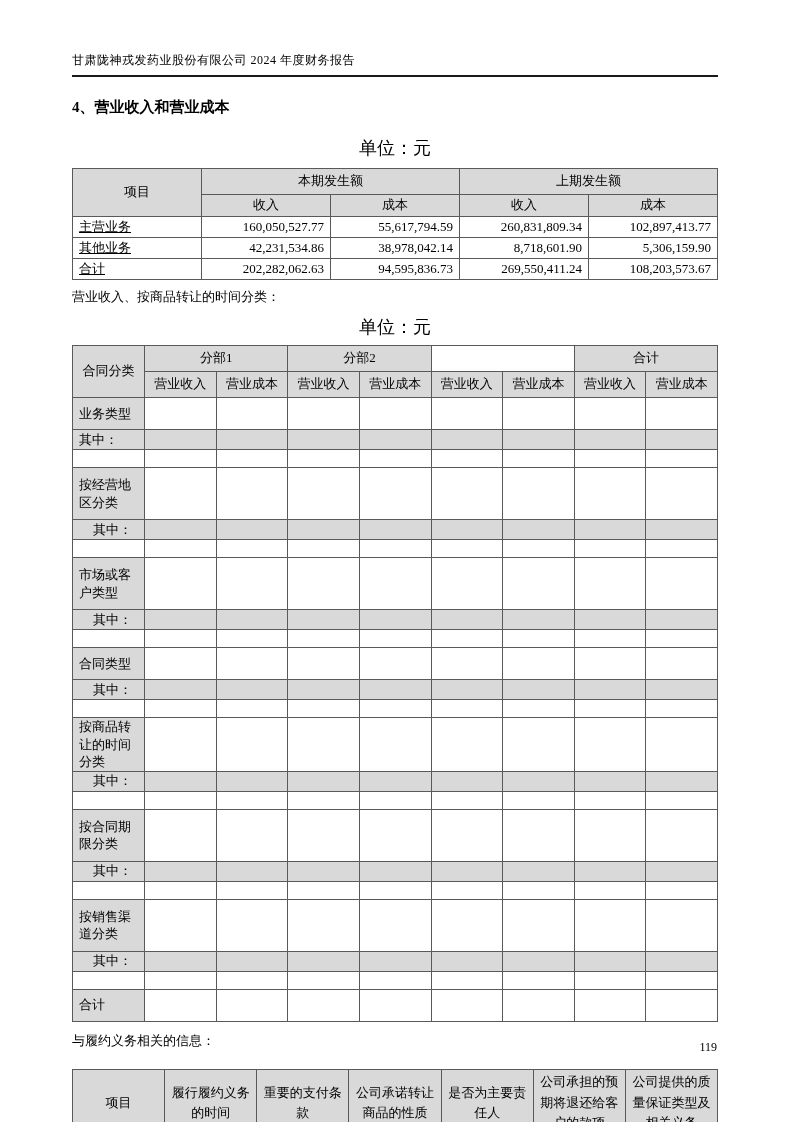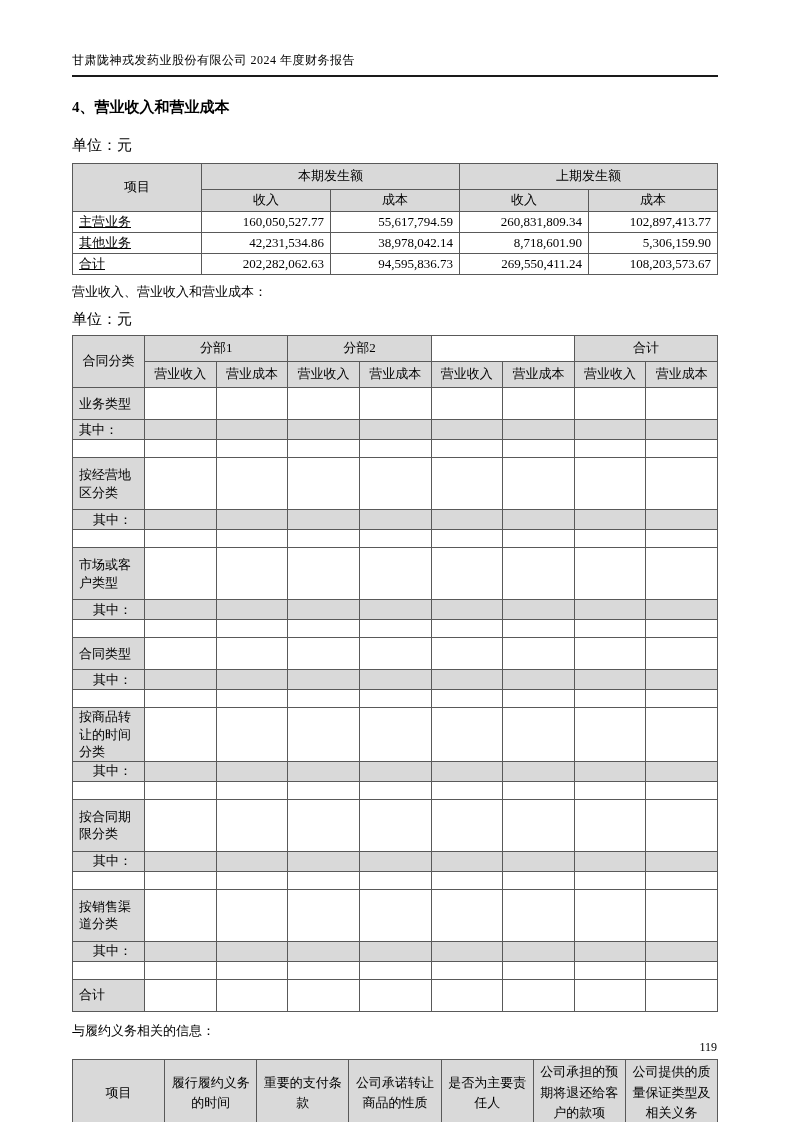--- a/index.html
+++ b/index.html
@@ -8,21 +8,21 @@
     font-family:"Liberation Serif","DejaVu Serif",serif; color:#000;
     overflow:hidden;
   }
   .content { padding:0 75px 0 72px; }
 
   .doc-header { margin-top:52px; text-align:left; font-size:12px; letter-spacing:0.5px; }
   .header-rule { margin-top:6px; border-bottom:2px solid #1a1a1a; height:0; }
 
   .section-title { margin-top:21px; font-size:15px; font-weight:bold; }
 
-  .unit-line { text-align:left; font-size:15px; }
+  .unit-line { text-align:center; font-size:18px; }
   .unit-1 { margin-top:19px; }
   .unit-2 { margin-top:9px; }
 
   .note { font-size:13px; }
   .note-breakdown { margin-top:8px; }
   .note-obligation { margin-top:10px; }
   .note-other { margin-top:8px; }
 
   table { border-collapse:collapse; table-layout:fixed; width:100%; }
   th, td {
@@ -109,21 +109,21 @@
       <tr class="d">
         <td class="lbl">合计</td>
         <td class="num">202,282,062.63</td>
         <td class="num">94,595,836.73</td>
         <td class="num">269,550,411.24</td>
         <td class="num">108,203,573.67</td>
       </tr>
     </tbody>
       </table>
 
-    <div class="note note-breakdown">营业收入、营业收入和营业成本：</div>
+    <div class="note note-breakdown">营业收入、按商品转让的时间分类：</div>
     <div class="unit-line unit-2">单位：元</div>
 
     <table class="t-breakdown">
       <colgroup>
           <col style="width:72px">
           <col>
           <col>
           <col>
           <col>
           <col>

